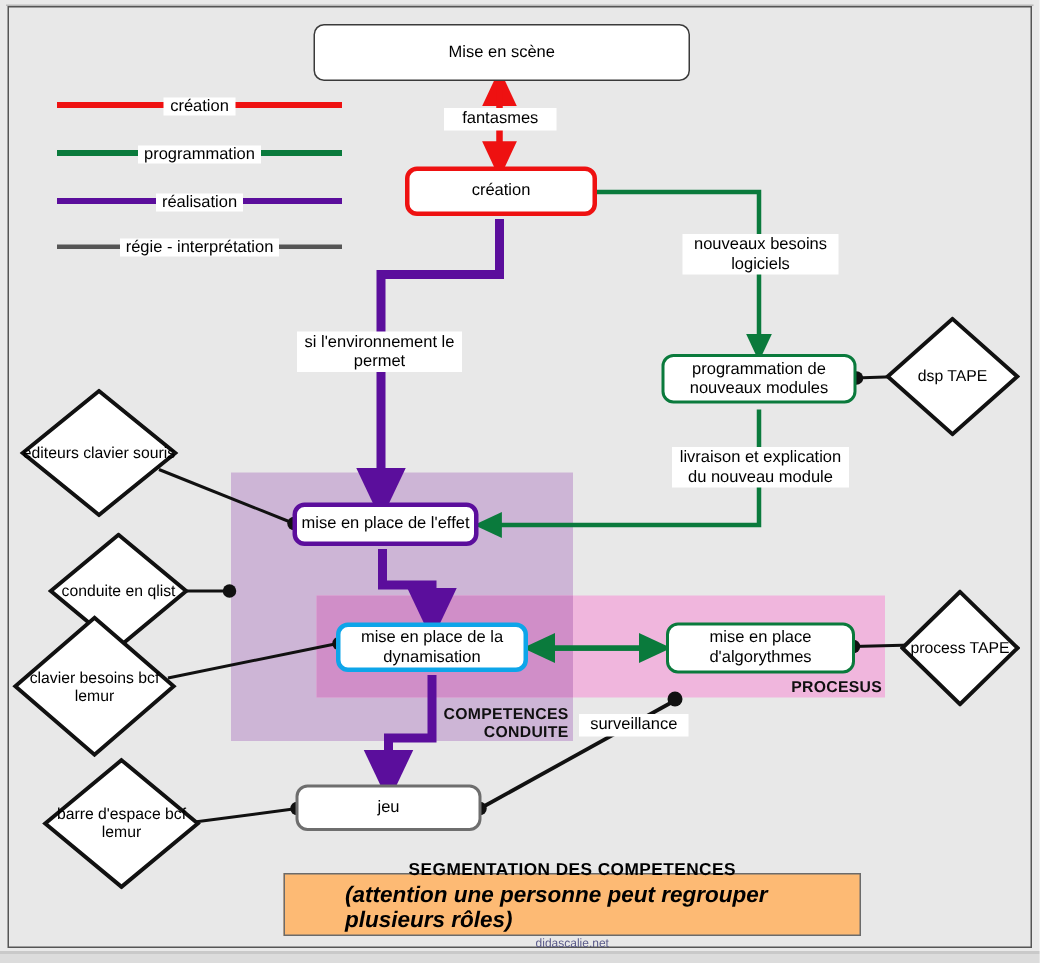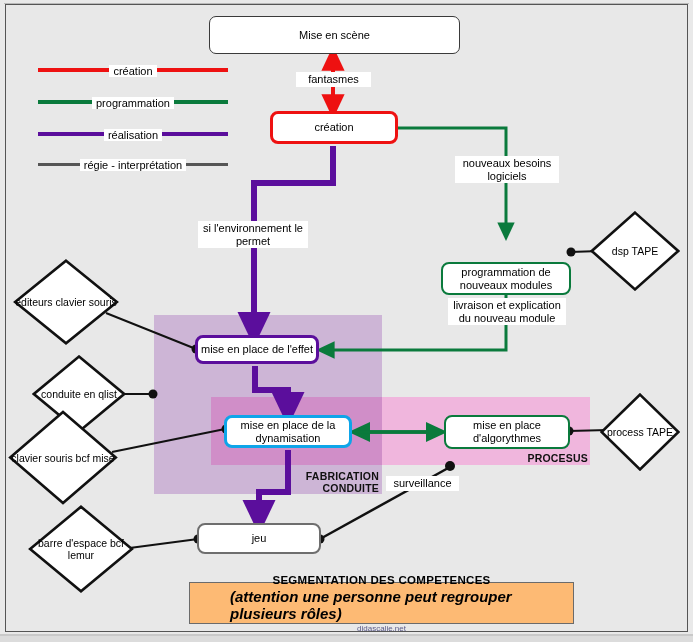--- a/index.html
+++ b/index.html
@@ -29,21 +29,21 @@
       letter-spacing:.2px;line-height:12px;text-align:right;}
   .lab-fab{left:283px;top:470px;width:96px;}
   .lab-proc{left:470px;top:452px;width:118px;}
 
   
   .node{position:absolute;box-sizing:border-box;background:#ffffff;
       display:flex;align-items:center;justify-content:center;text-align:center;
       font-size:11px;color:#000;line-height:13px;}
   .n-scene{left:209px;top:16px;width:251px;height:38px;border:1.5px solid #3a3a3a;border-radius:7px;}
   .n-creation{left:270px;top:111px;width:128px;height:33px;border:3px solid #ee1111;border-radius:8px;}
-  .n-prog{left:441px;top:236px;width:130px;height:33px;border:2.5px solid #0a7a3c;border-radius:8px;margin-top:26px;}
+  .n-prog{left:441px;top:236px;width:130px;height:33px;border:2.5px solid #0a7a3c;border-radius:8px;}
   .n-effet{left:195px;top:335px;width:124px;height:29px;border:3px solid #5b0e9c;border-radius:8px;}
   .n-dyn{left:224px;top:415px;width:128px;height:33px;border:3px solid #0ea5e9;border-radius:8px;}
   .n-algo{left:444px;top:415px;width:126px;height:34px;border:2.5px solid #0a7a3c;border-radius:8px;}
   .n-jeu{left:197px;top:523px;width:124px;height:31px;border:2.5px solid #6e6e6e;border-radius:8px;}
 
   
   .diamond{position:absolute;}
   .diamond .dshape{position:absolute;left:0;top:0;width:100%;height:100%;}
   .diamond .dtext{position:absolute;left:0;top:0;width:100%;height:100%;
       display:flex;align-items:center;justify-content:center;text-align:center;
@@ -168,21 +168,21 @@
       </div>
     </div>
   </div>
 
   <div class="elabel l-fant">fantasmes</div>
   <div class="elabel l-nouv">nouveaux besoins logiciels</div>
   <div class="elabel l-livr">livraison et explication du nouveau module</div>
   <div class="elabel l-envi">si l'environnement le permet</div>
   <div class="elabel l-surv">surveillance</div>
 
-  <div class="zone-label lab-fab">FABRICATION CONDUITE</div>
+  <div class="zone-label lab-fab">COMPETENCES CONDUITE</div>
   <div class="zone-label lab-proc">PROCESUS</div>
 
   <div class="node n-scene">Mise en scène</div>
   <div class="node n-creation">création</div>
   <div class="node n-prog">programmation de nouveaux modules</div>
   <div class="node n-effet">mise en place de l'effet</div>
   <div class="node n-dyn">mise en place de la dynamisation</div>
   <div class="node n-algo">mise en place d'algorythmes</div>
   <div class="node n-jeu">jeu</div>
 
@@ -197,21 +197,21 @@
     <svg class="dshape" viewBox="0 0 100 100" preserveAspectRatio="none">
       <polygon points="50,2 98,50 50,98 2,50" fill="#ffffff" stroke="#111" stroke-width="2.6" vector-effect="non-scaling-stroke"></polygon>
     </svg>
     <div class="dtext">conduite en qlist</div>
   </div>
 
   <div class="diamond d-clav">
     <svg class="dshape" viewBox="0 0 100 100" preserveAspectRatio="none">
       <polygon points="50,2 98,50 50,98 2,50" fill="#ffffff" stroke="#111" stroke-width="2.6" vector-effect="non-scaling-stroke"></polygon>
     </svg>
-    <div class="dtext">clavier souris bcf mise</div>
+    <div class="dtext">clavier besoins bcf lemur</div>
   </div>
 
   <div class="diamond d-barre">
     <svg class="dshape" viewBox="0 0 100 100" preserveAspectRatio="none">
       <polygon points="50,2 98,50 50,98 2,50" fill="#ffffff" stroke="#111" stroke-width="2.6" vector-effect="non-scaling-stroke"></polygon>
     </svg>
     <div class="dtext">barre d'espace bcf lemur</div>
   </div>
 
   <div class="diamond d-dsp">

